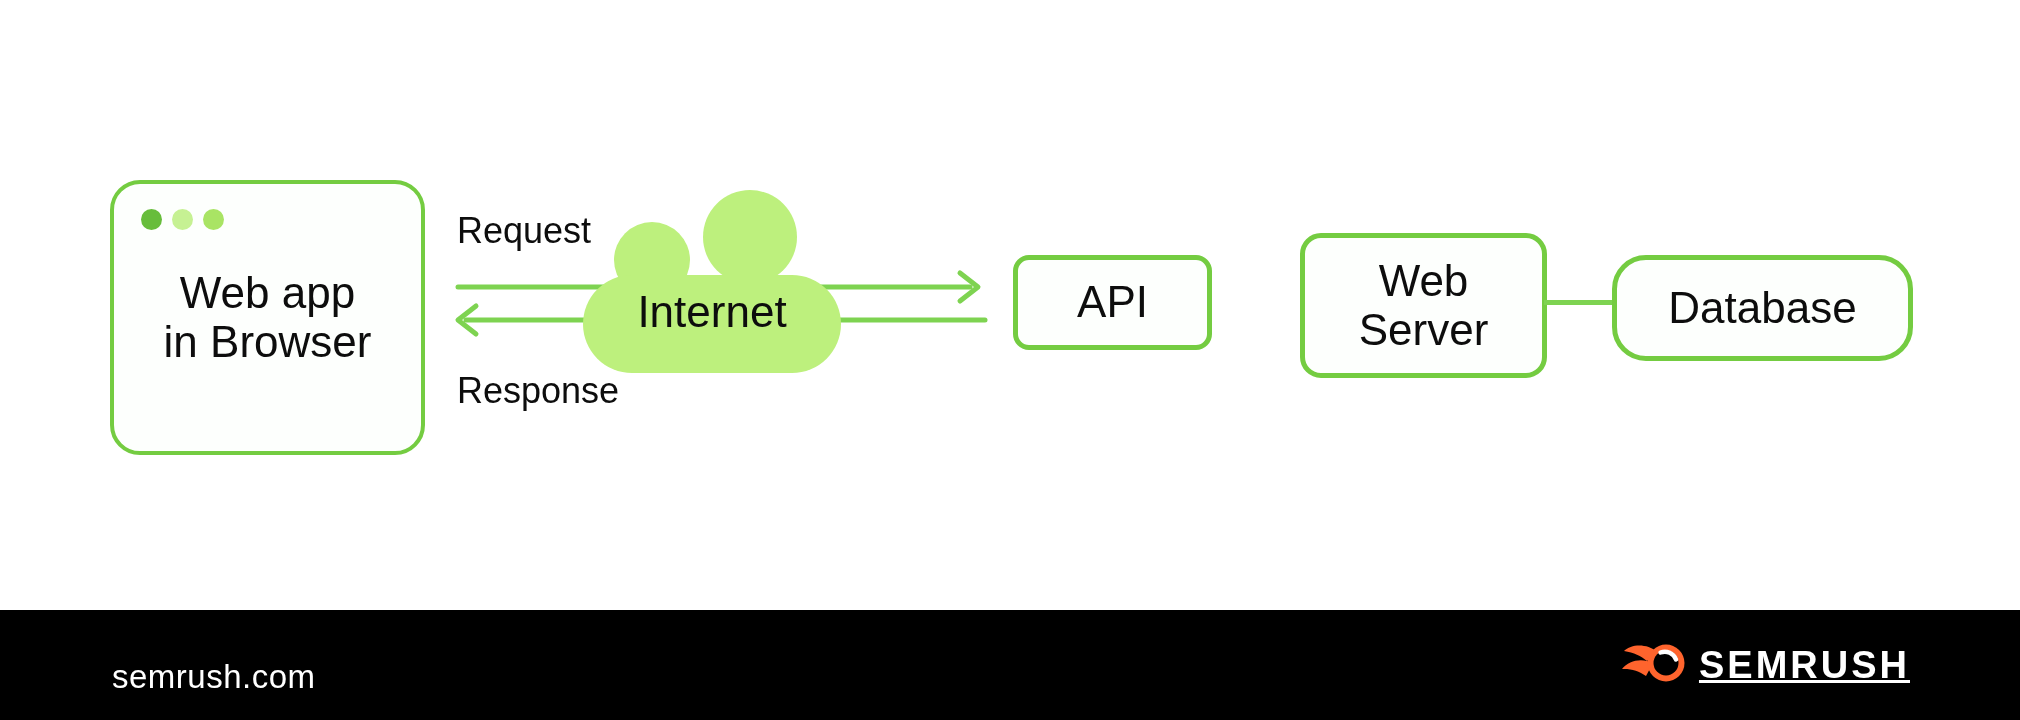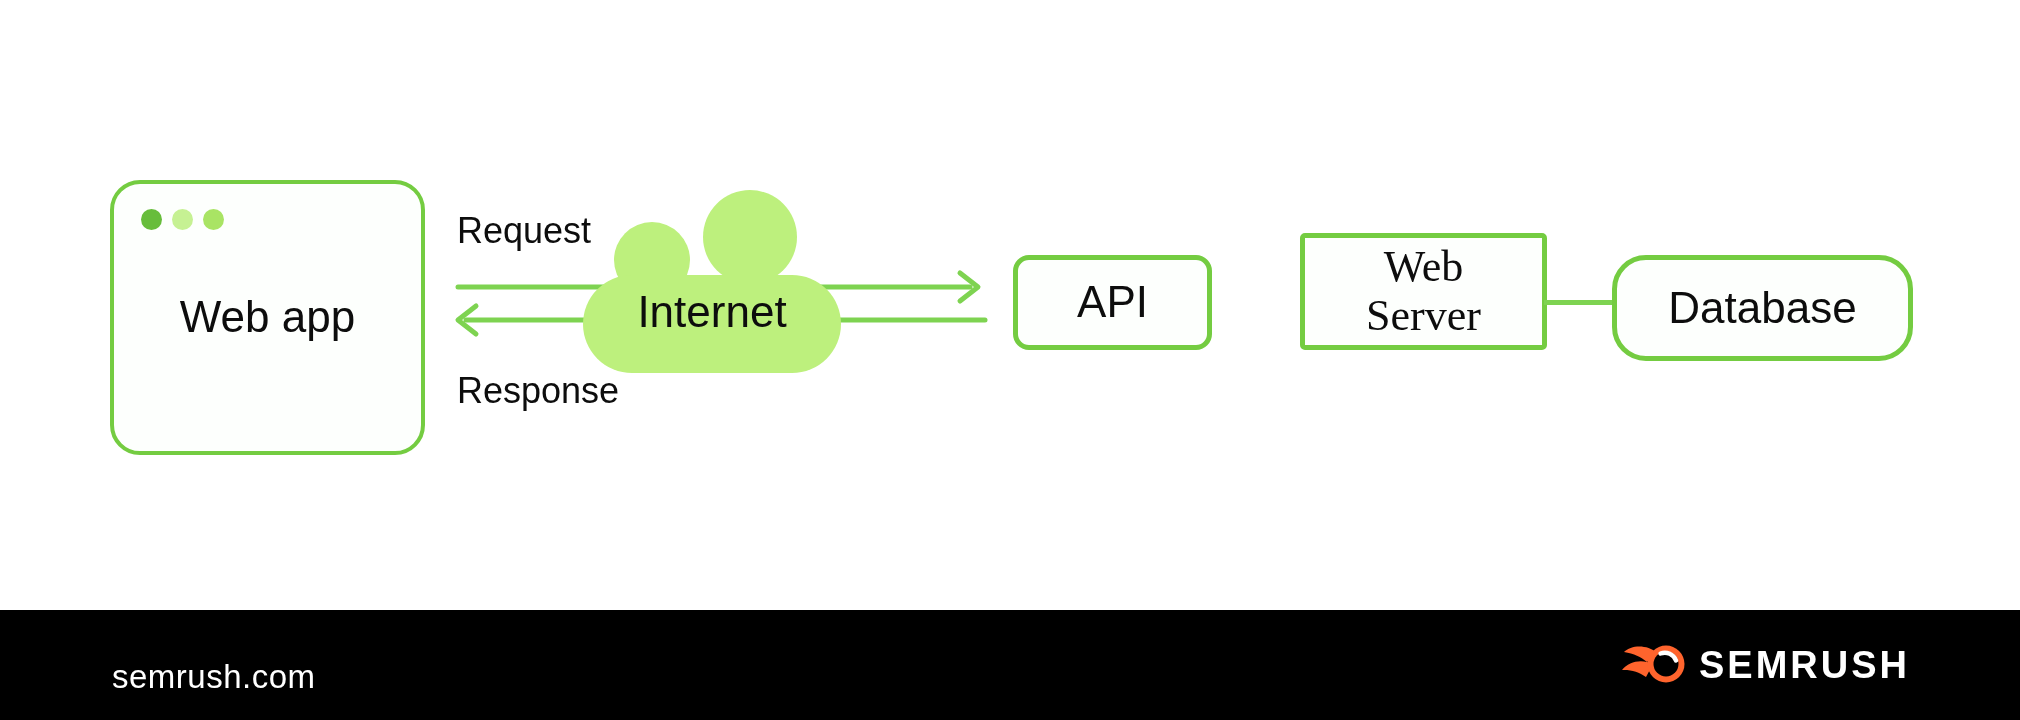--- a/index.html
+++ b/index.html
@@ -37,21 +37,21 @@
     position: absolute;
     left: 27px; top: 25px;
     display: flex; gap: 10px;
   }
   .dot { width: 21px; height: 21px; border-radius: 50%; }
   .dot.d1 { background: #67bd3b; }
   .dot.d2 { background: #c6f193; }
   .dot.d3 { background: #a9e464; }
 
   .api      { left: 1013px; top: 255px; width: 199px; height: 95px;  border-radius: 16px; }
-  .webserver{ left: 1300px; top: 233px; width: 247px; height: 117px; border-radius: 5px; font-family: Liberation Serif, serif; }
+  .webserver{ left: 1300px; top: 233px; width: 247px; height: 145px; border-radius: 21px; }
   .database { left: 1612px; top: 255px; width: 301px; height: 106px;  border-radius: 34px; }
 
   .connector {
     position: absolute;
     left: 1544px; top: 300px; width: 71px; height: 5px;
     background: #7ed351;
   }
 
   
   .flow {
@@ -82,41 +82,42 @@
     left: 0; top: 610px; width: 2020px; height: 110px;
     background: #000000;
     box-sizing: border-box;
     display: flex;
     align-items: center;
     justify-content: space-between;
     padding: 0 110px 0 112px;
     color: #ffffff;
   }
   .site-url { font-size: 33px; letter-spacing: 0.5px; margin-top: 24px; }
-  .brand { display: flex; align-items: center; gap: 14px; }
+  .brand { display: flex; align-items: flex-start; gap: 14px; text-decoration: underline; }
   .wordmark {
     font-size: 38px;
     font-weight: bold;
     letter-spacing: 3px;
     color: #ffffff;
   }
 </style>
 </head>
 <body>
 
 <div class="canvas">
 
   <div class="node browser">
     <div class="dots">
       <span class="dot d1"></span>
       <span class="dot d2"></span>
       <span class="dot d3"></span>
     </div>
     <div class="stack">
       <span>Web app</span>
+      <span>in Browser</span>
     </div>
   </div>
 
   <div class="float-label request-label">Request</div>
   <div class="float-label response-label">Response</div>
 
   <svg class="flow" viewBox="0 0 570 230" xmlns="http://www.w3.org/2000/svg">
     <g>
       <line class="arrow-stroke" x1="18" y1="107" x2="530" y2="107"></line>
       <polyline class="arrow-stroke" points="520,93 538,107 520,121"></polyline>

